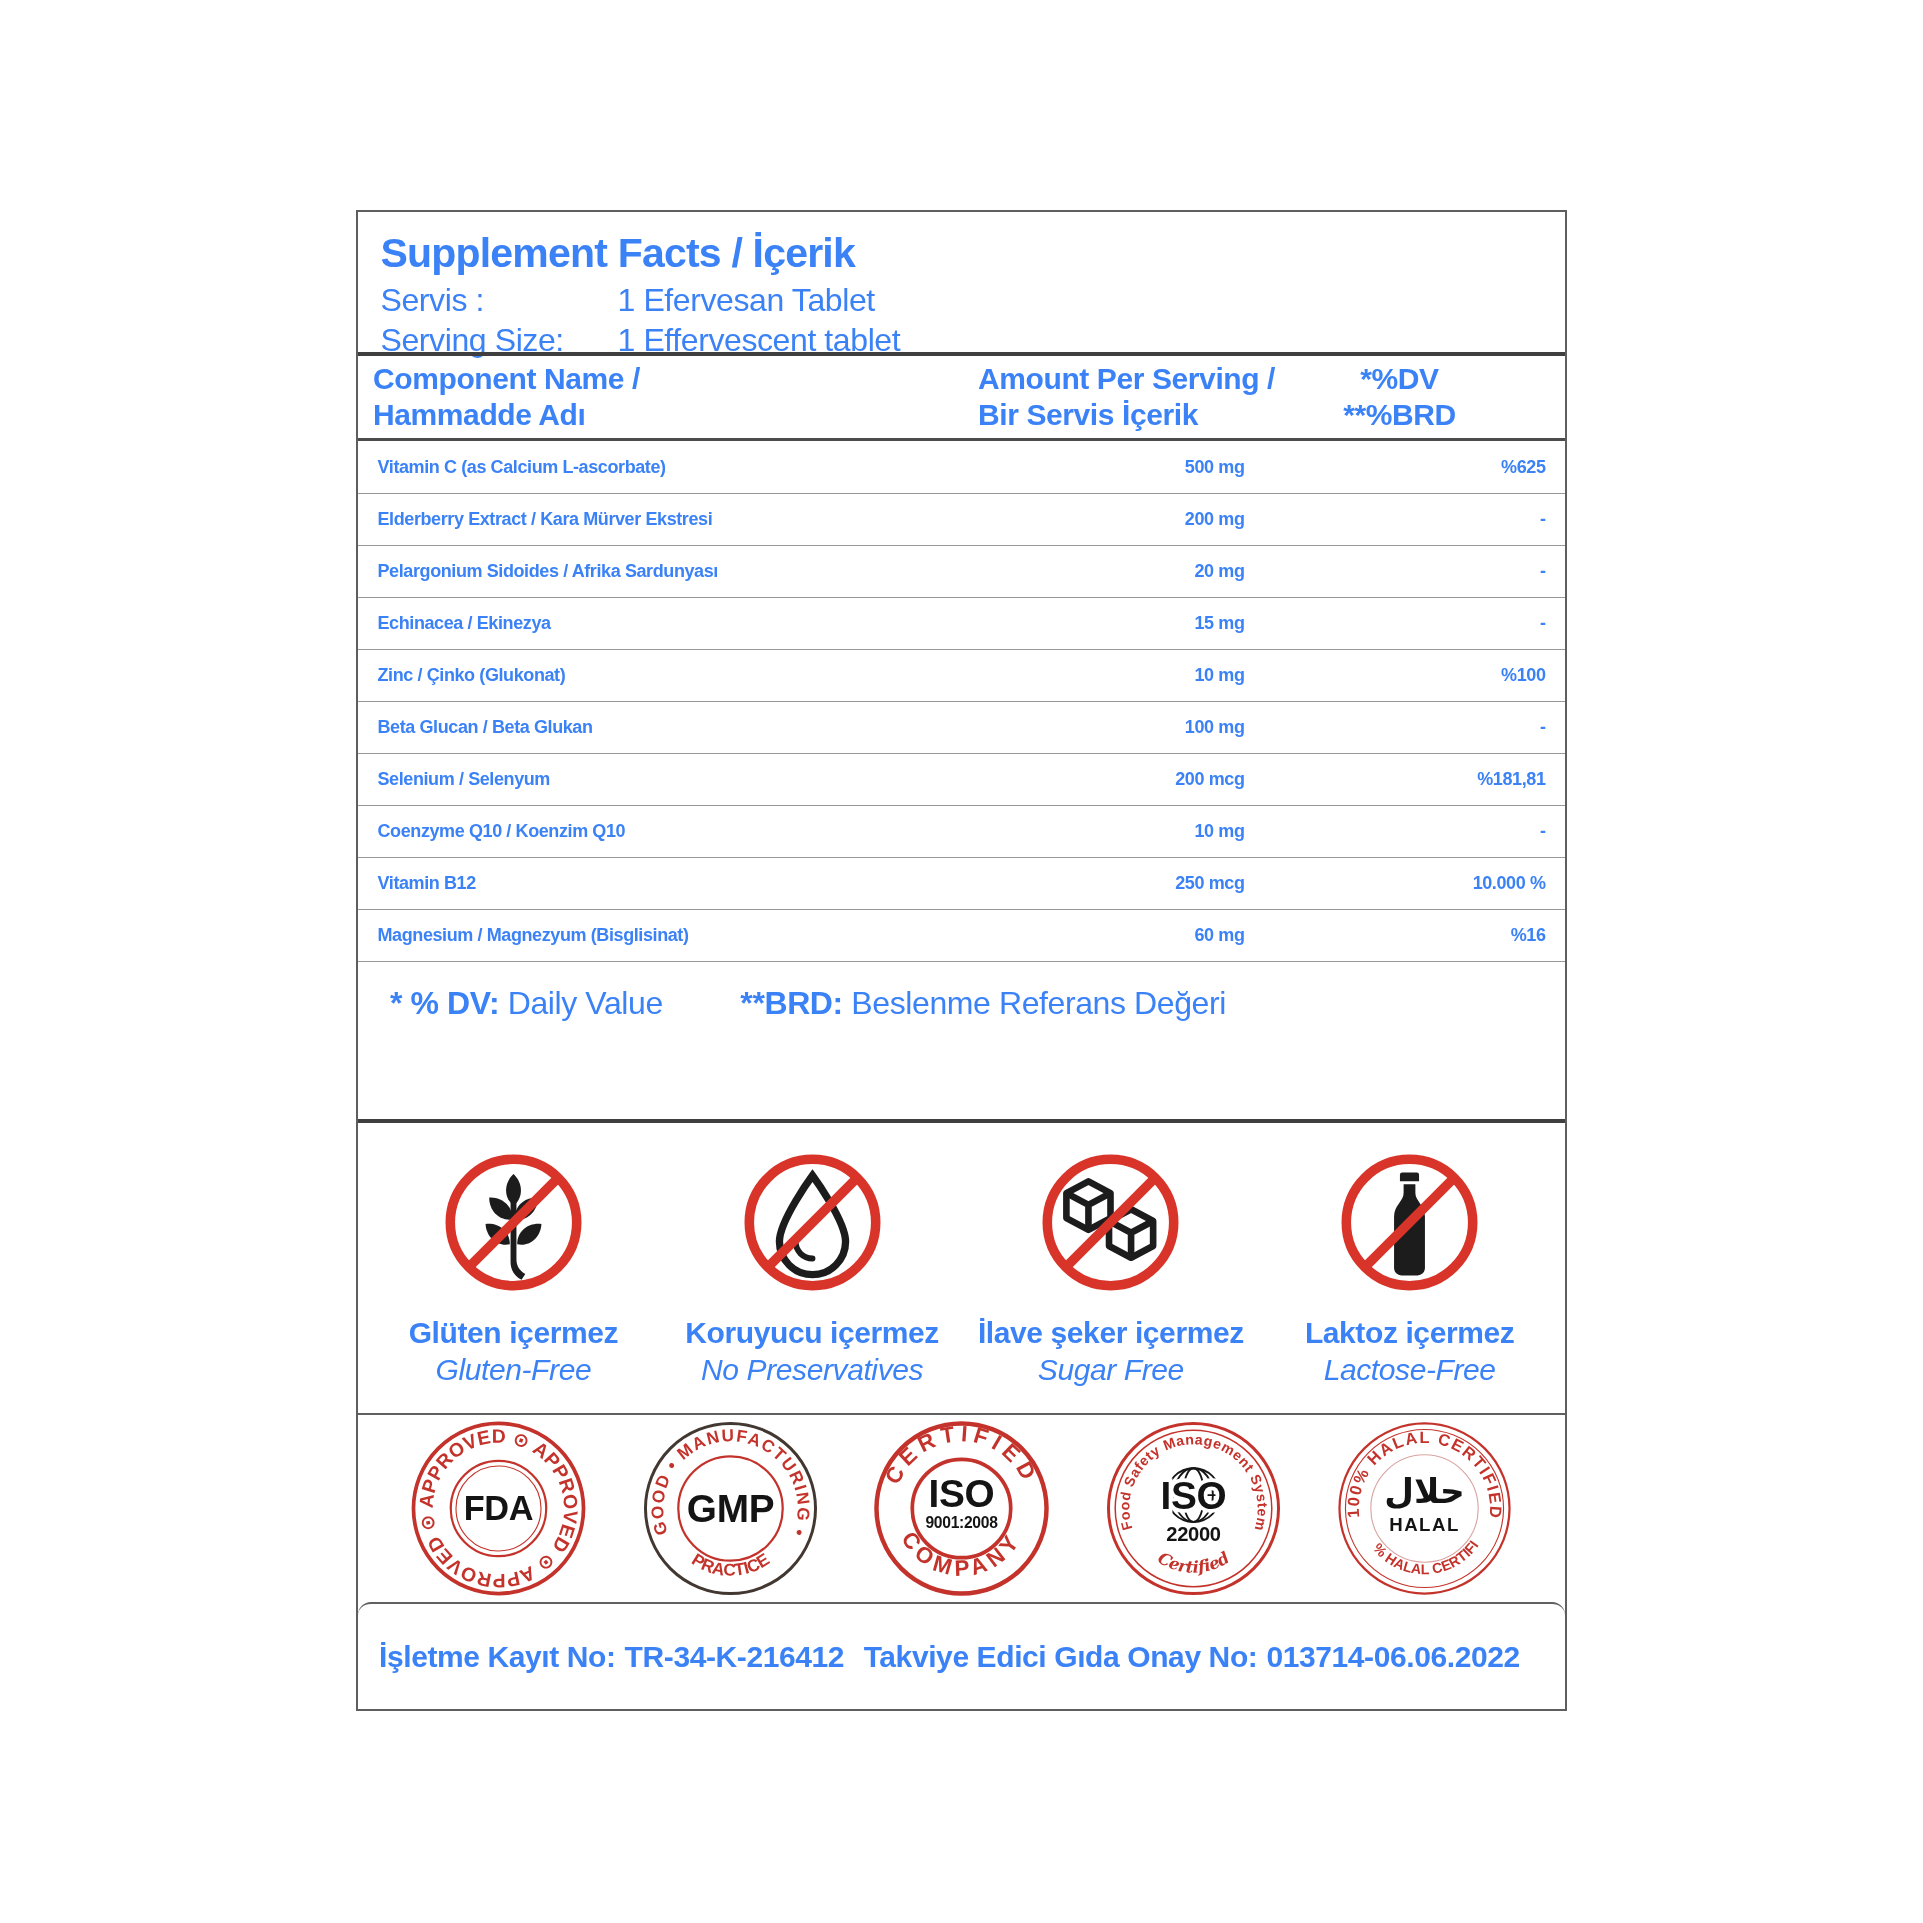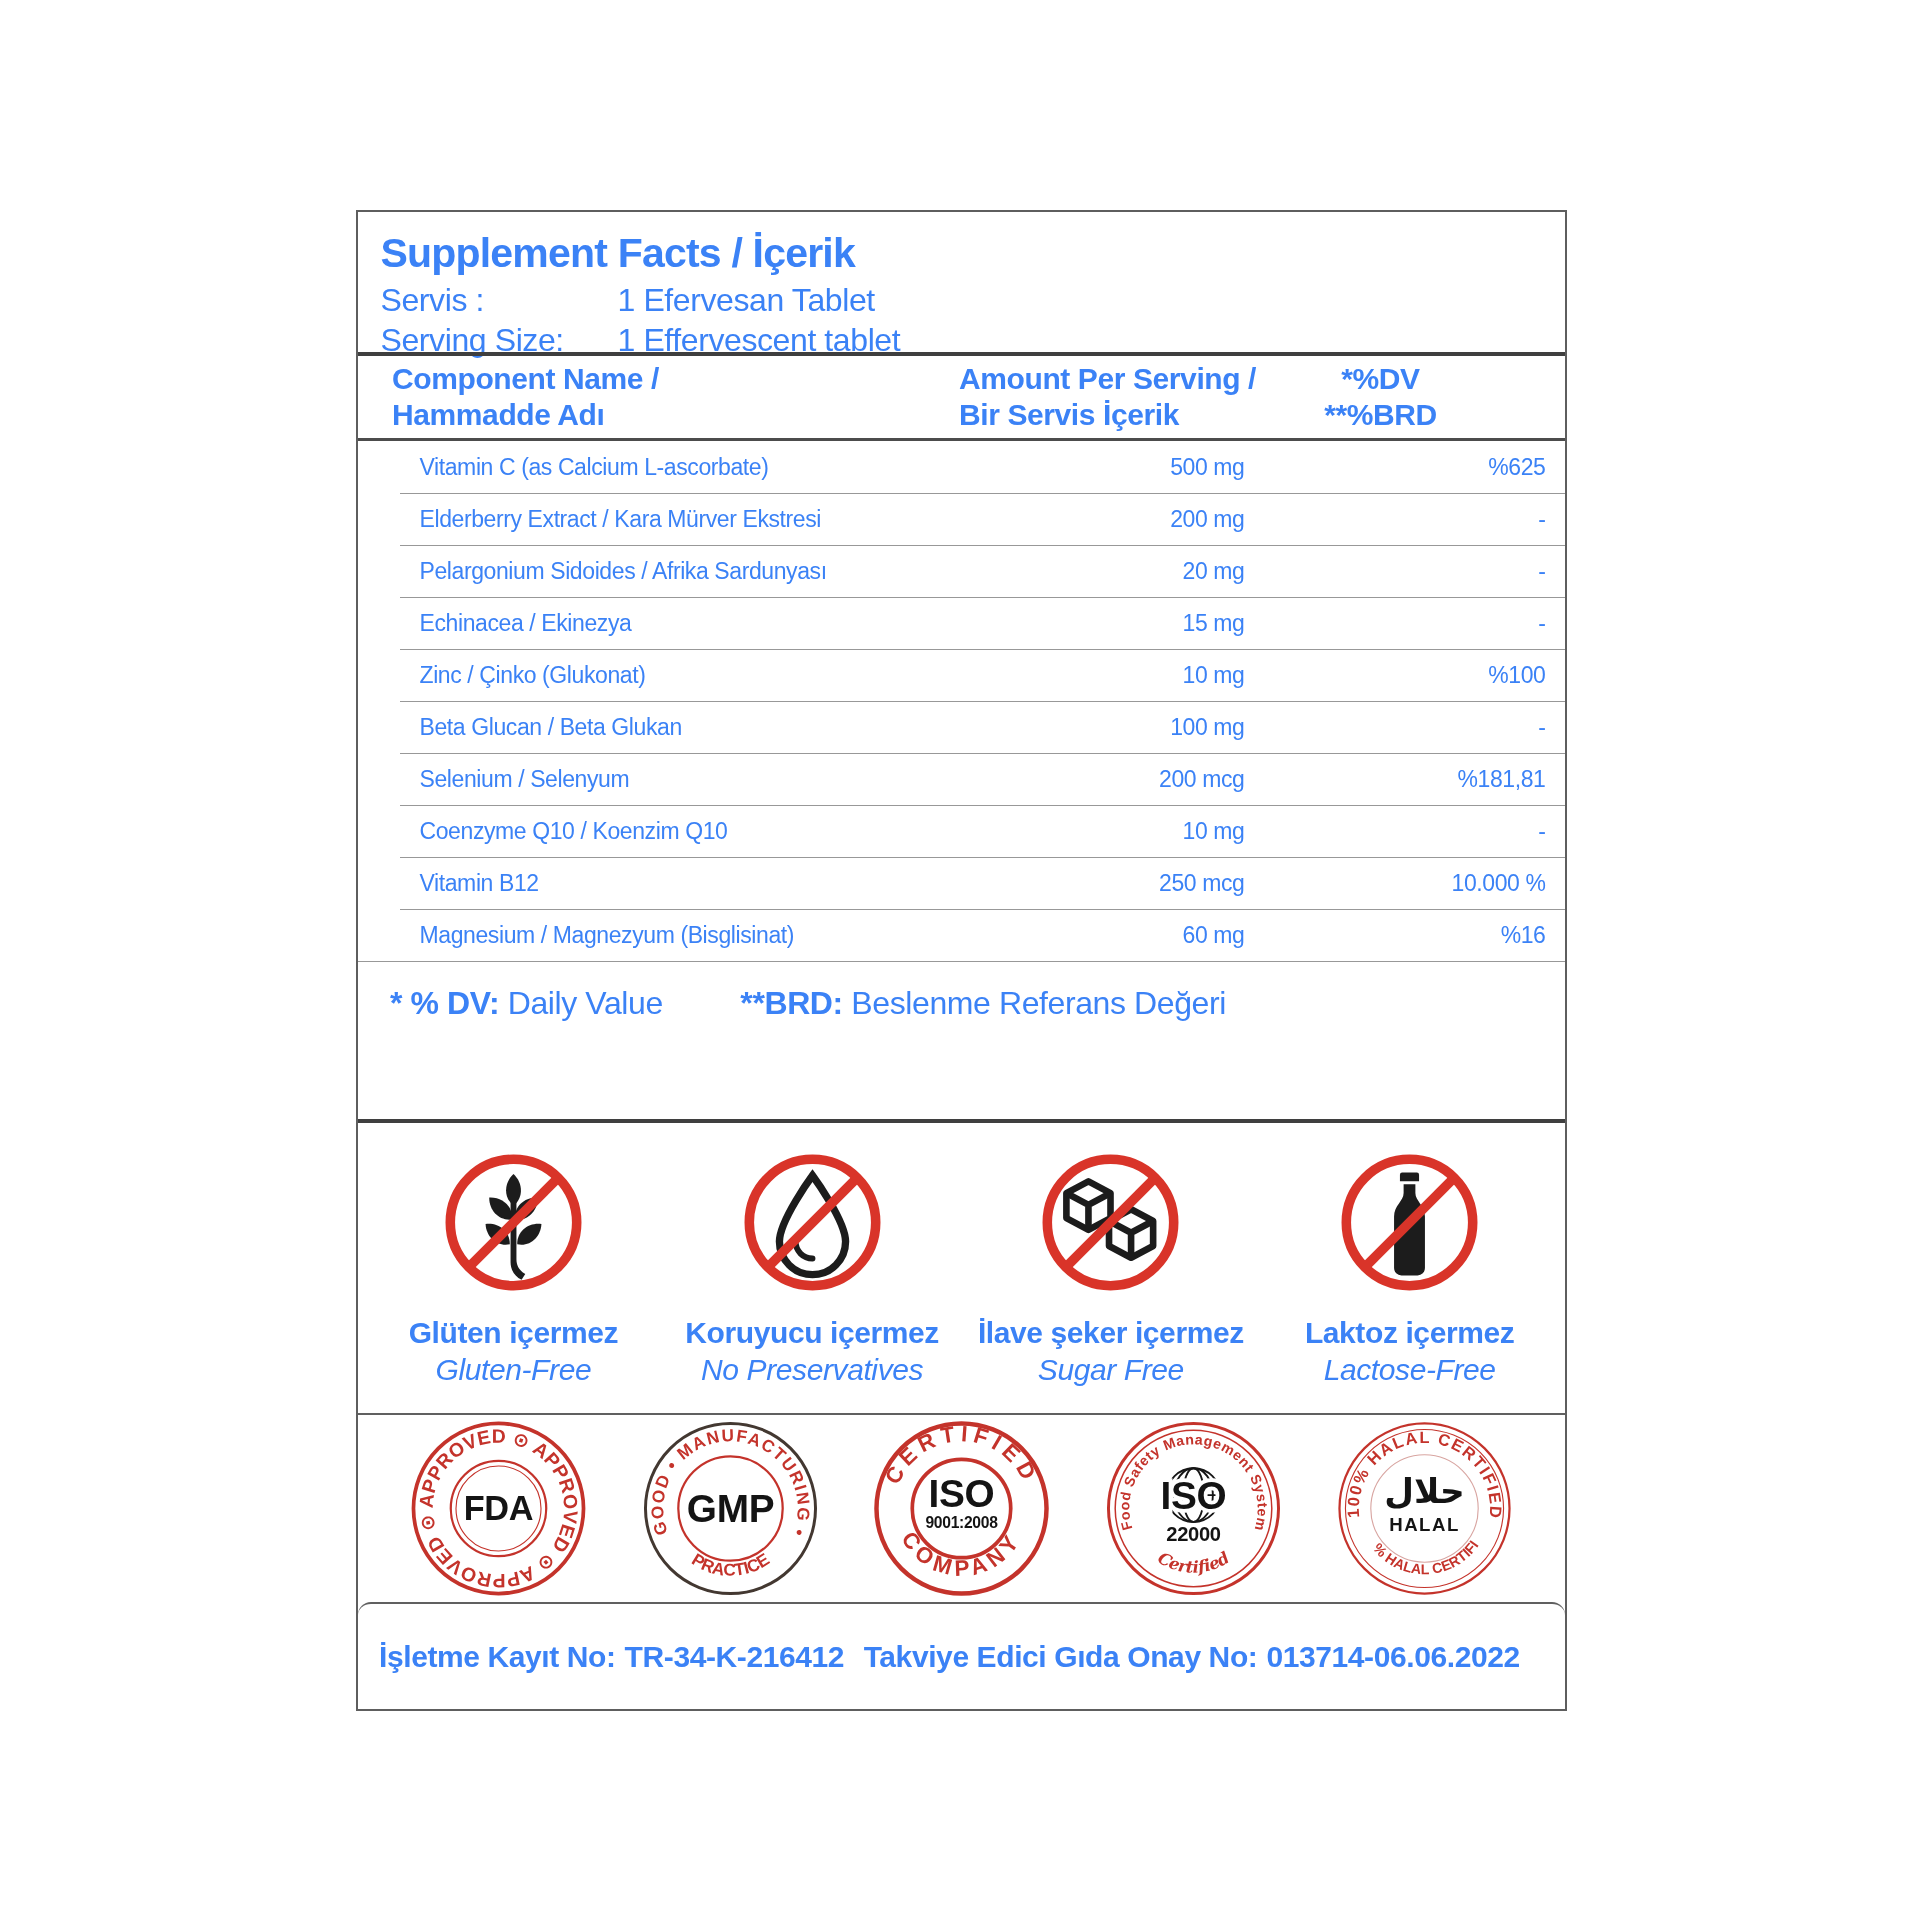--- a/index.html
+++ b/index.html
@@ -7,26 +7,26 @@
     font-family:"Liberation Sans","DejaVu Sans",sans-serif;color:#3b82f6;letter-spacing:-0.4px;}
   .panel{position:absolute;left:356px;top:210px;width:1211px;height:1501px;
     border:2.3px solid #5e5e5e;box-sizing:border-box;display:flex;flex-direction:column;background:#fff;}
   
   .sec-header{height:140px;padding:18px 0 0 22.5px;box-sizing:border-box;}
   .sup-title{font-size:41px;font-weight:800;letter-spacing:-0.8px;}
   .serving-row{display:flex;font-size:32px;font-weight:500;margin-top:6.8px;line-height:1.05;}
   .serving-row .lab{width:237px;}
   
   .thead{height:89px;border-top:4.5px solid #3f3f3f;border-bottom:3px solid #4c4c4c;box-sizing:border-box;
-    display:grid;grid-template-columns:1fr 271px 301px;align-items:center;padding:0 34px;
+    display:grid;grid-template-columns:1fr 271px 301px;align-items:center;padding:0 15px;
     font-size:30px;font-weight:700;line-height:1.2;}
   .thead .amt{white-space:nowrap;}
   .thead .dv{text-align:center;}
   .trow{height:52px;display:grid;grid-template-columns:1fr 271px 301px;align-items:center;
-    padding:0 19.5px;font-size:23px;font-weight:400;box-sizing:border-box;margin-left:42px;}
+    padding:0 19.5px;font-size:18px;font-weight:700;box-sizing:border-box;}
   .trow + .trow{border-top:1.5px solid #989898;}
   .trow .amt{text-align:right;}
   .trow .dv{text-align:right;}
   
   .footnote{flex:1;border-top:1.5px solid #989898;padding:22.5px 0 0 32px;font-size:32px;box-sizing:border-box;}
   .footnote b{font-weight:800;}
   .fn-gap{display:inline-block;width:69px;}
   
   .sec-claims{height:294px;border-top:4.5px solid #3f3f3f;box-sizing:border-box;
     display:flex;padding:26px 6px 0;}

